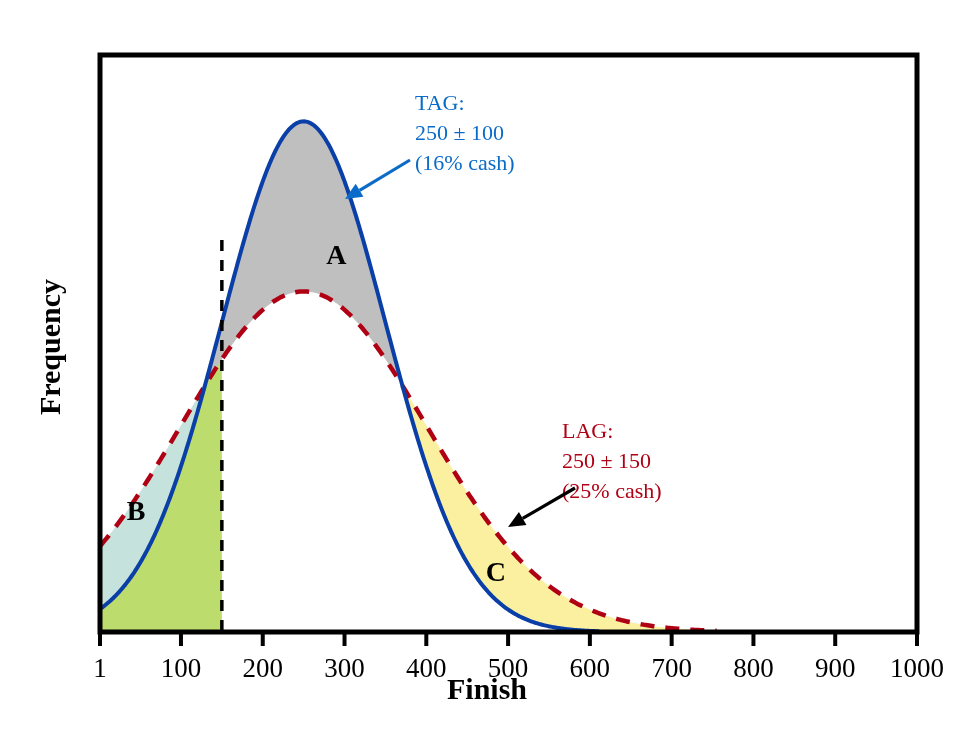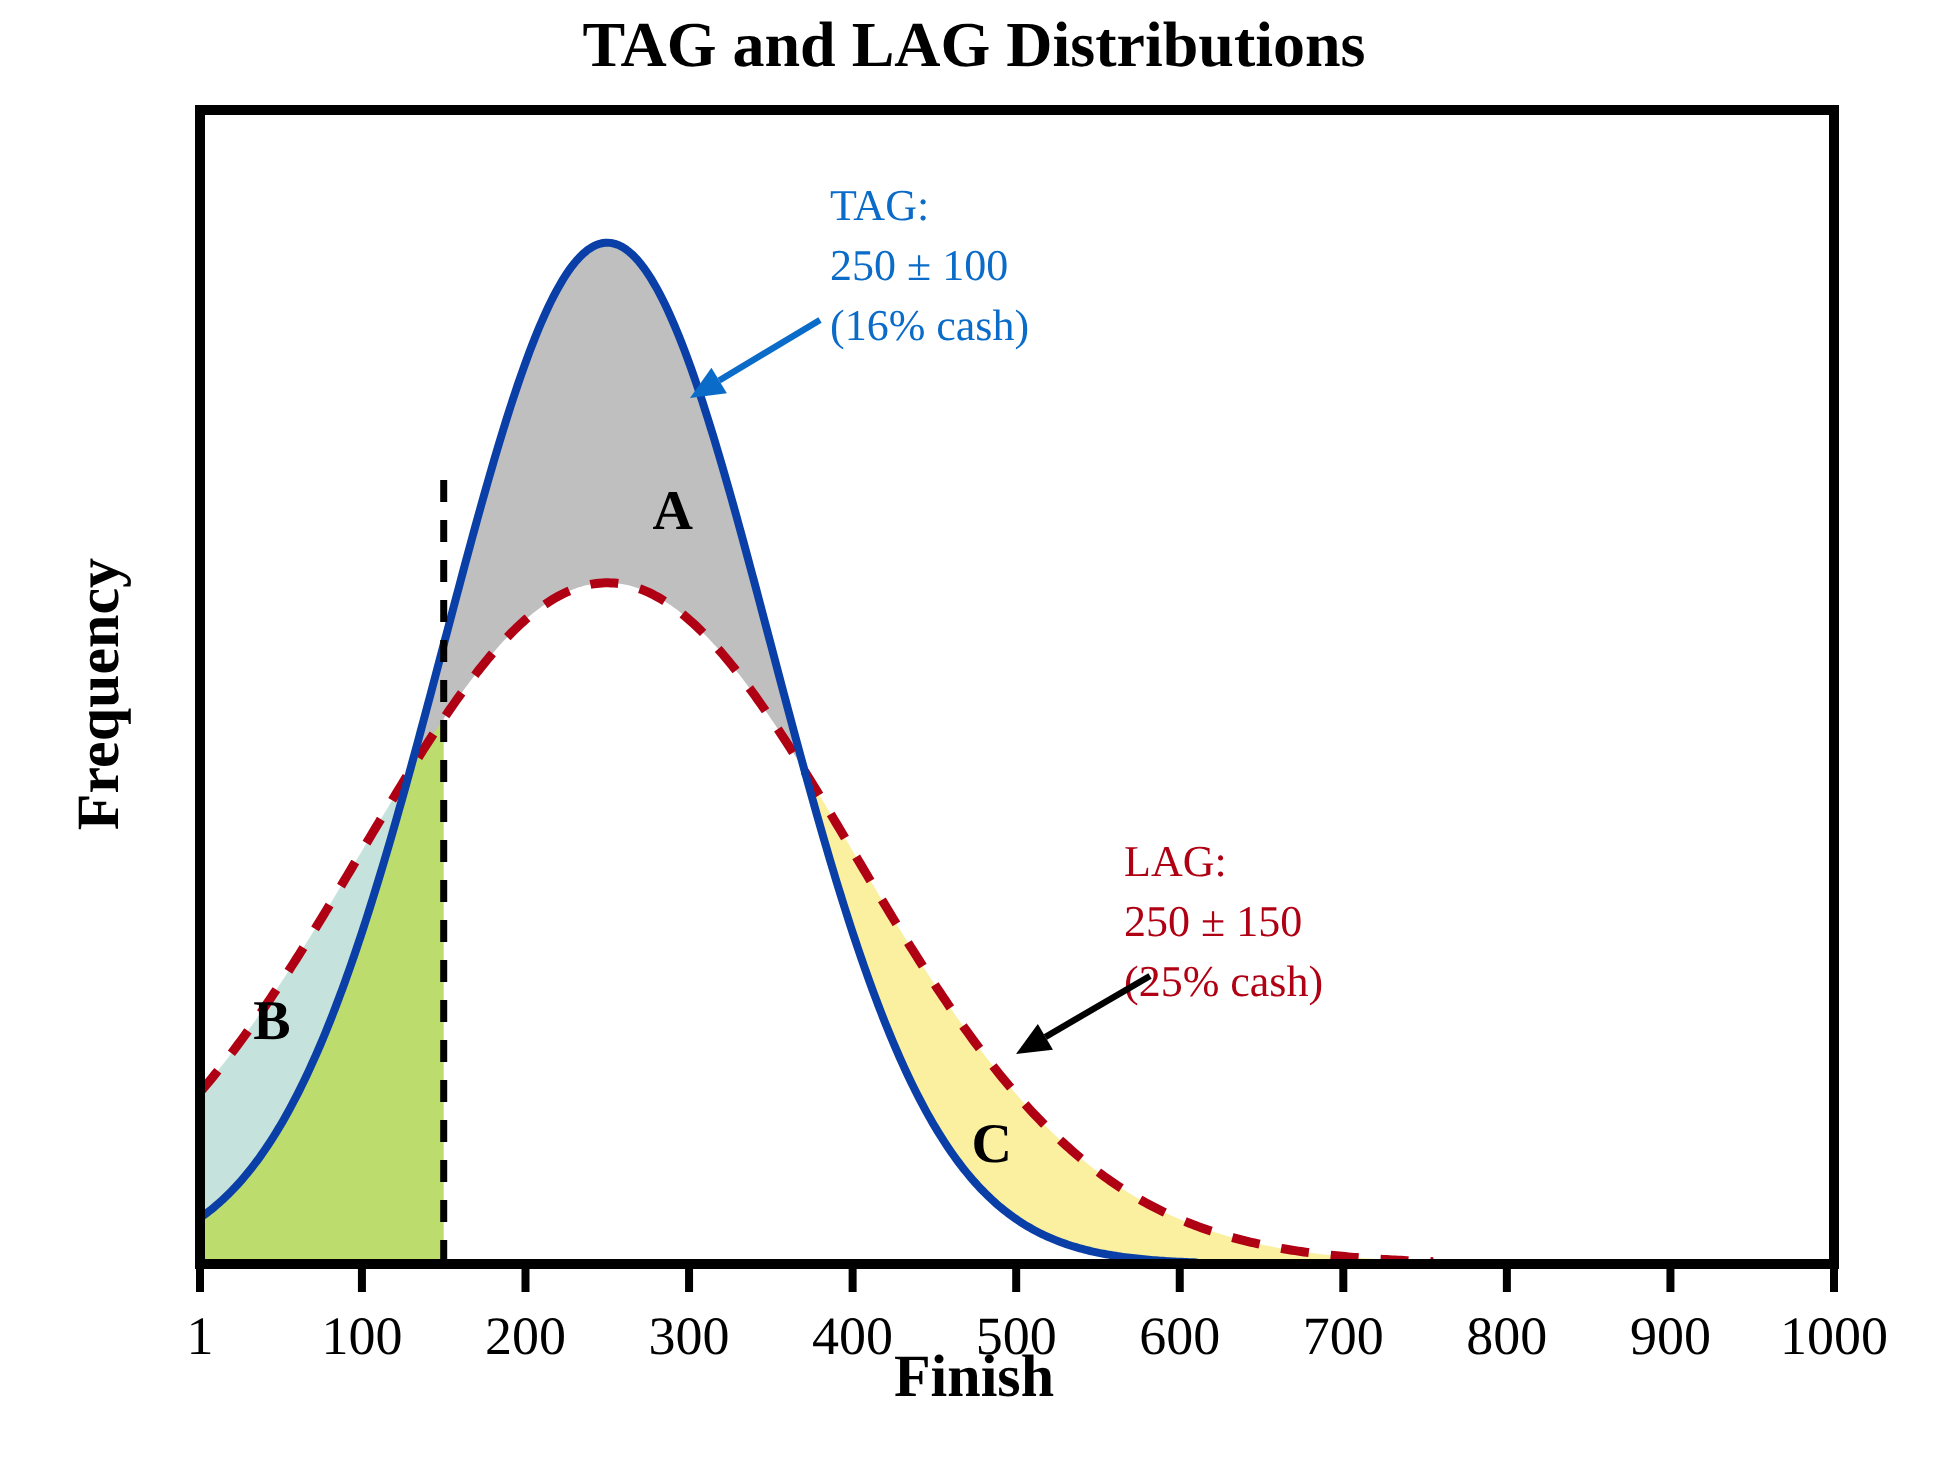--- a/index.html
+++ b/index.html
@@ -69,21 +69,20 @@
   .annot-text {
     font-family: "Liberation Serif", "DejaVu Serif", serif;
     font-size: 22px;
   }
 </style>
 </head>
 <body>
 
 <div id="chart-root">
 
-  <div class="chart-title">TAG and LAG Distributions</div>
 
   <svg id="plot-svg" width="974" height="729">
     <g id="fills-group">
         <path d="M 100.00 609.00 L 100.68 608.52 L 101.35 608.03 L 102.03 607.54 L 102.71 607.03 L 103.38 606.52 L 104.06 606.00 L 104.74 605.47 L 105.42 604.93 L 106.09 604.39 L 106.77 603.83 L 107.45 603.26 L 108.12 602.69 L 108.80 602.10 L 109.48 601.51 L 110.15 600.90 L 110.83 600.29 L 111.51 599.67 L 112.19 599.03 L 112.86 598.39 L 113.54 597.73 L 114.22 597.07 L 114.89 596.39 L 115.57 595.71 L 116.25 595.01 L 116.92 594.31 L 117.60 593.59 L 118.28 592.86 L 118.96 592.12 L 119.63 591.37 L 120.31 590.61 L 120.99 589.83 L 121.66 589.05 L 122.34 588.25 L 123.02 587.44 L 123.69 586.62 L 124.37 585.79 L 125.05 584.94 L 125.72 584.09 L 126.40 583.22 L 127.08 582.34 L 127.76 581.44 L 128.43 580.54 L 129.11 579.62 L 129.79 578.69 L 130.46 577.74 L 131.14 576.78 L 131.82 575.81 L 132.49 574.83 L 133.17 573.83 L 133.85 572.82 L 134.53 571.80 L 135.20 570.76 L 135.88 569.71 L 136.56 568.65 L 137.23 567.57 L 137.91 566.47 L 138.59 565.37 L 139.26 564.25 L 139.94 563.11 L 140.62 561.97 L 141.30 560.80 L 141.97 559.63 L 142.65 558.43 L 143.33 557.23 L 144.00 556.01 L 144.68 554.77 L 145.36 553.52 L 146.03 552.26 L 146.71 550.98 L 147.39 549.68 L 148.06 548.37 L 148.74 547.05 L 149.42 545.71 L 150.10 544.36 L 150.77 542.99 L 151.45 541.60 L 152.13 540.20 L 152.80 538.79 L 153.48 537.36 L 154.16 535.91 L 154.83 534.45 L 155.51 532.97 L 156.19 531.48 L 156.87 529.97 L 157.54 528.45 L 158.22 526.91 L 158.90 525.35 L 159.57 523.78 L 160.25 522.20 L 160.93 520.60 L 161.60 518.98 L 162.28 517.35 L 162.96 515.70 L 163.64 514.03 L 164.31 512.35 L 164.99 510.66 L 165.67 508.95 L 166.34 507.22 L 167.02 505.48 L 167.70 503.72 L 168.37 501.95 L 169.05 500.16 L 169.73 498.36 L 170.41 496.54 L 171.08 494.71 L 171.76 492.86 L 172.44 490.99 L 173.11 489.11 L 173.79 487.22 L 174.47 485.31 L 175.14 483.38 L 175.82 481.44 L 176.50 479.48 L 177.17 477.51 L 177.85 475.53 L 178.53 473.53 L 179.21 471.52 L 179.88 469.49 L 180.56 467.44 L 181.24 465.39 L 181.91 463.32 L 182.59 461.23 L 183.27 459.13 L 183.94 457.02 L 184.62 454.89 L 185.30 452.75 L 185.98 450.60 L 186.65 448.43 L 187.33 446.25 L 188.01 444.06 L 188.68 441.85 L 189.36 439.63 L 190.04 437.40 L 190.71 435.16 L 191.39 432.90 L 192.07 430.63 L 192.75 428.35 L 193.42 426.06 L 194.10 423.76 L 194.78 421.45 L 195.45 419.12 L 196.13 416.78 L 196.81 414.44 L 197.48 412.08 L 198.16 409.71 L 198.84 407.33 L 199.51 404.94 L 200.19 402.55 L 200.87 400.14 L 201.55 397.72 L 202.22 395.30 L 202.90 392.86 L 203.58 390.42 L 204.25 387.97 L 204.93 385.51 L 205.61 383.04 L 206.28 380.57 L 206.96 378.09 L 207.64 375.60 L 208.32 373.11 L 208.99 370.61 L 209.67 368.10 L 210.35 365.59 L 211.02 363.07 L 211.70 360.54 L 212.38 358.02 L 213.05 355.48 L 213.73 352.95 L 214.41 350.40 L 215.09 347.86 L 215.76 345.31 L 216.44 342.76 L 217.12 340.21 L 217.79 337.65 L 218.47 335.09 L 219.15 332.53 L 219.82 329.97 L 220.50 327.41 L 221.18 324.84 L 221.85 322.28 L 221.85 632 L 100.00 632 Z" fill="#BCDC6E" stroke="none"></path>
         <path d="M 100.00 546.12 L 100.75 545.25 L 101.50 544.37 L 102.25 543.48 L 103.00 542.59 L 103.75 541.69 L 104.50 540.79 L 105.25 539.88 L 106.01 538.97 L 106.76 538.05 L 107.51 537.12 L 108.26 536.19 L 109.01 535.25 L 109.76 534.31 L 110.51 533.36 L 111.26 532.41 L 112.01 531.45 L 112.76 530.49 L 113.51 529.52 L 114.26 528.54 L 115.01 527.56 L 115.76 526.58 L 116.51 525.59 L 117.26 524.59 L 118.02 523.59 L 118.77 522.58 L 119.52 521.57 L 120.27 520.56 L 121.02 519.53 L 121.77 518.51 L 122.52 517.48 L 123.27 516.44 L 124.02 515.40 L 124.77 514.35 L 125.52 513.30 L 126.27 512.24 L 127.02 511.18 L 127.77 510.11 L 128.52 509.04 L 129.27 507.96 L 130.03 506.88 L 130.78 505.80 L 131.53 504.71 L 132.28 503.61 L 133.03 502.51 L 133.78 501.41 L 134.53 500.30 L 135.28 499.18 L 136.03 498.07 L 136.78 496.94 L 137.53 495.82 L 138.28 494.69 L 139.03 493.55 L 139.78 492.41 L 140.53 491.27 L 141.29 490.13 L 142.04 488.97 L 142.79 487.82 L 143.54 486.66 L 144.29 485.50 L 145.04 484.33 L 145.79 483.16 L 146.54 481.99 L 147.29 480.81 L 148.04 479.63 L 148.79 478.45 L 149.54 477.26 L 150.29 476.07 L 151.04 474.87 L 151.79 473.67 L 152.54 472.47 L 153.30 471.27 L 154.05 470.06 L 154.80 468.85 L 155.55 467.64 L 156.30 466.43 L 157.05 465.21 L 157.80 463.99 L 158.55 462.76 L 159.30 461.54 L 160.05 460.31 L 160.80 459.08 L 161.55 457.84 L 162.30 456.61 L 163.05 455.37 L 163.80 454.13 L 164.56 452.89 L 165.31 451.65 L 166.06 450.40 L 166.81 449.15 L 167.56 447.90 L 168.31 446.65 L 169.06 445.40 L 169.81 444.15 L 170.56 442.89 L 171.31 441.64 L 172.06 440.38 L 172.81 439.12 L 173.56 437.86 L 174.31 436.60 L 175.06 435.34 L 175.81 434.08 L 176.57 432.82 L 177.32 431.56 L 178.07 430.29 L 178.82 429.03 L 179.57 427.77 L 180.32 426.50 L 181.07 425.24 L 181.82 423.97 L 182.57 422.71 L 183.32 421.45 L 184.07 420.18 L 184.82 418.92 L 185.57 417.66 L 186.32 416.40 L 187.07 415.13 L 187.82 413.87 L 188.58 412.61 L 189.33 411.36 L 190.08 410.10 L 190.83 408.84 L 191.58 407.59 L 192.33 406.33 L 193.08 405.08 L 193.83 403.83 L 194.58 402.58 L 195.33 401.33 L 196.08 400.09 L 196.83 398.85 L 197.58 397.60 L 198.33 396.37 L 199.08 395.13 L 199.84 393.90 L 200.59 392.66 L 201.34 391.43 L 202.09 390.21 L 202.84 388.99 L 203.59 387.76 L 204.34 386.55 L 205.09 385.33 L 205.09 384.93 L 204.34 387.66 L 203.59 390.38 L 202.84 393.09 L 202.09 395.78 L 201.34 398.47 L 200.59 401.15 L 199.84 403.81 L 199.08 406.46 L 198.33 409.10 L 197.58 411.73 L 196.83 414.35 L 196.08 416.95 L 195.33 419.54 L 194.58 422.11 L 193.83 424.68 L 193.08 427.22 L 192.33 429.76 L 191.58 432.28 L 190.83 434.78 L 190.08 437.27 L 189.33 439.75 L 188.58 442.20 L 187.82 444.65 L 187.07 447.07 L 186.32 449.49 L 185.57 451.88 L 184.82 454.26 L 184.07 456.62 L 183.32 458.97 L 182.57 461.29 L 181.82 463.60 L 181.07 465.90 L 180.32 468.17 L 179.57 470.43 L 178.82 472.67 L 178.07 474.90 L 177.32 477.10 L 176.57 479.29 L 175.81 481.46 L 175.06 483.61 L 174.31 485.74 L 173.56 487.85 L 172.81 489.95 L 172.06 492.02 L 171.31 494.08 L 170.56 496.12 L 169.81 498.14 L 169.06 500.14 L 168.31 502.12 L 167.56 504.09 L 166.81 506.03 L 166.06 507.96 L 165.31 509.86 L 164.56 511.75 L 163.80 513.62 L 163.05 515.46 L 162.30 517.29 L 161.55 519.10 L 160.80 520.89 L 160.05 522.67 L 159.30 524.42 L 158.55 526.15 L 157.80 527.87 L 157.05 529.56 L 156.30 531.24 L 155.55 532.89 L 154.80 534.53 L 154.05 536.15 L 153.30 537.75 L 152.54 539.33 L 151.79 540.89 L 151.04 542.44 L 150.29 543.96 L 149.54 545.47 L 148.79 546.95 L 148.04 548.42 L 147.29 549.87 L 146.54 551.30 L 145.79 552.72 L 145.04 554.11 L 144.29 555.49 L 143.54 556.85 L 142.79 558.19 L 142.04 559.51 L 141.29 560.82 L 140.53 562.11 L 139.78 563.38 L 139.03 564.63 L 138.28 565.87 L 137.53 567.09 L 136.78 568.29 L 136.03 569.47 L 135.28 570.64 L 134.53 571.79 L 133.78 572.93 L 133.03 574.04 L 132.28 575.15 L 131.53 576.23 L 130.78 577.30 L 130.03 578.35 L 129.27 579.39 L 128.52 580.41 L 127.77 581.42 L 127.02 582.41 L 126.27 583.38 L 125.52 584.34 L 124.77 585.29 L 124.02 586.22 L 123.27 587.14 L 122.52 588.04 L 121.77 588.92 L 121.02 589.80 L 120.27 590.65 L 119.52 591.50 L 118.77 592.33 L 118.02 593.14 L 117.26 593.95 L 116.51 594.74 L 115.76 595.51 L 115.01 596.27 L 114.26 597.02 L 113.51 597.76 L 112.76 598.49 L 112.01 599.20 L 111.26 599.90 L 110.51 600.58 L 109.76 601.26 L 109.01 601.92 L 108.26 602.57 L 107.51 603.21 L 106.76 603.84 L 106.01 604.46 L 105.25 605.06 L 104.50 605.66 L 103.75 606.24 L 103.00 606.81 L 102.25 607.37 L 101.50 607.93 L 100.75 608.47 L 100.00 609.00 Z" fill="#C5E3DC" stroke="none"></path>
         <path d="M 205.09 384.93 L 206.08 381.33 L 207.06 377.71 L 208.05 374.08 L 209.04 370.43 L 210.03 366.77 L 211.01 363.10 L 212.00 359.42 L 212.99 355.72 L 213.98 352.02 L 214.96 348.31 L 215.95 344.59 L 216.94 340.87 L 217.93 337.14 L 218.91 333.41 L 219.90 329.67 L 220.89 325.93 L 221.88 322.19 L 222.86 318.45 L 223.85 314.71 L 224.84 310.98 L 225.83 307.25 L 226.81 303.52 L 227.80 299.79 L 228.79 296.08 L 229.78 292.37 L 230.76 288.67 L 231.75 284.98 L 232.74 281.31 L 233.73 277.64 L 234.72 273.99 L 235.70 270.35 L 236.69 266.74 L 237.68 263.13 L 238.67 259.55 L 239.65 255.99 L 240.64 252.45 L 241.63 248.93 L 242.62 245.43 L 243.60 241.96 L 244.59 238.52 L 245.58 235.10 L 246.57 231.71 L 247.55 228.36 L 248.54 225.03 L 249.53 221.74 L 250.52 218.48 L 251.50 215.25 L 252.49 212.06 L 253.48 208.91 L 254.47 205.79 L 255.45 202.72 L 256.44 199.69 L 257.43 196.69 L 258.42 193.75 L 259.40 190.84 L 260.39 187.98 L 261.38 185.17 L 262.37 182.41 L 263.35 179.69 L 264.34 177.03 L 265.33 174.41 L 266.32 171.85 L 267.30 169.34 L 268.29 166.89 L 269.28 164.49 L 270.27 162.15 L 271.25 159.86 L 272.24 157.63 L 273.23 155.46 L 274.22 153.35 L 275.20 151.30 L 276.19 149.32 L 277.18 147.39 L 278.17 145.53 L 279.15 143.73 L 280.14 142.00 L 281.13 140.33 L 282.12 138.73 L 283.10 137.20 L 284.09 135.73 L 285.08 134.34 L 286.07 133.01 L 287.05 131.75 L 288.04 130.56 L 289.03 129.44 L 290.02 128.39 L 291.00 127.41 L 291.99 126.51 L 292.98 125.67 L 293.97 124.91 L 294.95 124.23 L 295.94 123.61 L 296.93 123.07 L 297.92 122.60 L 298.90 122.21 L 299.89 121.89 L 300.88 121.65 L 301.87 121.47 L 302.85 121.38 L 303.84 121.36 L 304.83 121.41 L 305.82 121.54 L 306.80 121.74 L 307.79 122.01 L 308.78 122.36 L 309.77 122.79 L 310.75 123.28 L 311.74 123.86 L 312.73 124.50 L 313.72 125.22 L 314.70 126.01 L 315.69 126.87 L 316.68 127.81 L 317.67 128.81 L 318.65 129.89 L 319.64 131.04 L 320.63 132.26 L 321.62 133.55 L 322.60 134.91 L 323.59 136.33 L 324.58 137.83 L 325.57 139.39 L 326.55 141.02 L 327.54 142.71 L 328.53 144.47 L 329.52 146.29 L 330.50 148.18 L 331.49 150.13 L 332.48 152.14 L 333.47 154.22 L 334.45 156.35 L 335.44 158.55 L 336.43 160.80 L 337.42 163.11 L 338.40 165.48 L 339.39 167.90 L 340.38 170.38 L 341.37 172.91 L 342.35 175.49 L 343.34 178.13 L 344.33 180.81 L 345.32 183.55 L 346.30 186.33 L 347.29 189.16 L 348.28 192.04 L 349.27 194.96 L 350.25 197.93 L 351.24 200.94 L 352.23 203.99 L 353.22 207.08 L 354.20 210.21 L 355.19 213.38 L 356.18 216.58 L 357.17 219.82 L 358.15 223.10 L 359.14 226.40 L 360.13 229.74 L 361.12 233.11 L 362.10 236.51 L 363.09 239.94 L 364.08 243.40 L 365.07 246.88 L 366.05 250.38 L 367.04 253.91 L 368.03 257.46 L 369.02 261.03 L 370.00 264.62 L 370.99 268.23 L 371.98 271.86 L 372.97 275.50 L 373.95 279.16 L 374.94 282.83 L 375.93 286.51 L 376.92 290.20 L 377.90 293.90 L 378.89 297.62 L 379.88 301.33 L 380.87 305.06 L 381.85 308.79 L 382.84 312.53 L 383.83 316.26 L 384.82 320.00 L 385.80 323.74 L 386.79 327.48 L 387.78 331.22 L 388.77 334.95 L 389.75 338.69 L 390.74 342.41 L 391.73 346.13 L 392.72 349.85 L 393.70 353.56 L 394.69 357.25 L 395.68 360.94 L 396.67 364.62 L 397.66 368.29 L 398.64 371.94 L 399.63 375.58 L 400.62 379.21 L 401.61 382.82 L 402.59 386.42 L 402.59 385.99 L 401.61 384.40 L 400.62 382.81 L 399.63 381.23 L 398.64 379.65 L 397.66 378.08 L 396.67 376.52 L 395.68 374.96 L 394.69 373.41 L 393.70 371.87 L 392.72 370.34 L 391.73 368.81 L 390.74 367.30 L 389.75 365.79 L 388.77 364.29 L 387.78 362.80 L 386.79 361.31 L 385.80 359.84 L 384.82 358.38 L 383.83 356.93 L 382.84 355.48 L 381.85 354.05 L 380.87 352.63 L 379.88 351.22 L 378.89 349.82 L 377.90 348.43 L 376.92 347.06 L 375.93 345.69 L 374.94 344.34 L 373.95 343.00 L 372.97 341.67 L 371.98 340.36 L 370.99 339.06 L 370.00 337.77 L 369.02 336.50 L 368.03 335.23 L 367.04 333.99 L 366.05 332.76 L 365.07 331.54 L 364.08 330.33 L 363.09 329.14 L 362.10 327.97 L 361.12 326.81 L 360.13 325.67 L 359.14 324.54 L 358.15 323.43 L 357.17 322.33 L 356.18 321.25 L 355.19 320.19 L 354.20 319.14 L 353.22 318.11 L 352.23 317.10 L 351.24 316.10 L 350.25 315.13 L 349.27 314.17 L 348.28 313.22 L 347.29 312.30 L 346.30 311.39 L 345.32 310.50 L 344.33 309.63 L 343.34 308.78 L 342.35 307.95 L 341.37 307.13 L 340.38 306.34 L 339.39 305.56 L 338.40 304.81 L 337.42 304.07 L 336.43 303.35 L 335.44 302.66 L 334.45 301.98 L 333.47 301.32 L 332.48 300.69 L 331.49 300.07 L 330.50 299.47 L 329.52 298.90 L 328.53 298.34 L 327.54 297.81 L 326.55 297.29 L 325.57 296.80 L 324.58 296.33 L 323.59 295.88 L 322.60 295.45 L 321.62 295.04 L 320.63 294.65 L 319.64 294.29 L 318.65 293.94 L 317.67 293.62 L 316.68 293.32 L 315.69 293.04 L 314.70 292.78 L 313.72 292.55 L 312.73 292.33 L 311.74 292.14 L 310.75 291.97 L 309.77 291.82 L 308.78 291.70 L 307.79 291.60 L 306.80 291.51 L 305.82 291.45 L 304.83 291.42 L 303.84 291.40 L 302.85 291.41 L 301.87 291.44 L 300.88 291.49 L 299.89 291.56 L 298.90 291.65 L 297.92 291.77 L 296.93 291.91 L 295.94 292.07 L 294.95 292.25 L 293.97 292.46 L 292.98 292.68 L 291.99 292.93 L 291.00 293.20 L 290.02 293.49 L 289.03 293.81 L 288.04 294.14 L 287.05 294.50 L 286.07 294.88 L 285.08 295.28 L 284.09 295.70 L 283.10 296.14 L 282.12 296.60 L 281.13 297.09 L 280.14 297.59 L 279.15 298.12 L 278.17 298.66 L 277.18 299.23 L 276.19 299.82 L 275.20 300.43 L 274.22 301.06 L 273.23 301.70 L 272.24 302.37 L 271.25 303.06 L 270.27 303.77 L 269.28 304.50 L 268.29 305.25 L 267.30 306.02 L 266.32 306.80 L 265.33 307.61 L 264.34 308.43 L 263.35 309.28 L 262.37 310.14 L 261.38 311.02 L 260.39 311.92 L 259.40 312.84 L 258.42 313.77 L 257.43 314.73 L 256.44 315.70 L 255.45 316.69 L 254.47 317.69 L 253.48 318.71 L 252.49 319.75 L 251.50 320.81 L 250.52 321.88 L 249.53 322.97 L 248.54 324.08 L 247.55 325.20 L 246.57 326.34 L 245.58 327.49 L 244.59 328.66 L 243.60 329.84 L 242.62 331.04 L 241.63 332.25 L 240.64 333.48 L 239.65 334.72 L 238.67 335.97 L 237.68 337.24 L 236.69 338.52 L 235.70 339.82 L 234.72 341.13 L 233.73 342.45 L 232.74 343.79 L 231.75 345.13 L 230.76 346.49 L 229.78 347.86 L 228.79 349.25 L 227.80 350.64 L 226.81 352.05 L 225.83 353.46 L 224.84 354.89 L 223.85 356.33 L 222.86 357.78 L 221.88 359.24 L 220.89 360.70 L 219.90 362.18 L 218.91 363.67 L 217.93 365.17 L 216.94 366.67 L 215.95 368.18 L 214.96 369.71 L 213.98 371.24 L 212.99 372.77 L 212.00 374.32 L 211.01 375.87 L 210.03 377.43 L 209.04 379.00 L 208.05 380.57 L 207.06 382.15 L 206.08 383.74 L 205.09 385.33 Z" fill="#BFBFBF" stroke="none"></path>
         <path d="M 402.59 385.99 L 404.02 388.31 L 405.45 390.64 L 406.87 392.97 L 408.30 395.32 L 409.73 397.67 L 411.16 400.03 L 412.58 402.40 L 414.01 404.78 L 415.44 407.16 L 416.87 409.55 L 418.29 411.94 L 419.72 414.33 L 421.15 416.73 L 422.58 419.13 L 424.00 421.53 L 425.43 423.94 L 426.86 426.34 L 428.29 428.75 L 429.71 431.15 L 431.14 433.55 L 432.57 435.95 L 434.00 438.34 L 435.42 440.74 L 436.85 443.13 L 438.28 445.51 L 439.71 447.89 L 441.13 450.26 L 442.56 452.63 L 443.99 454.99 L 445.42 457.34 L 446.84 459.69 L 448.27 462.02 L 449.70 464.35 L 451.13 466.67 L 452.55 468.98 L 453.98 471.28 L 455.41 473.56 L 456.84 475.84 L 458.26 478.10 L 459.69 480.35 L 461.12 482.59 L 462.55 484.82 L 463.97 487.03 L 465.40 489.23 L 466.83 491.41 L 468.26 493.58 L 469.68 495.73 L 471.11 497.87 L 472.54 499.99 L 473.97 502.10 L 475.39 504.19 L 476.82 506.26 L 478.25 508.32 L 479.68 510.36 L 481.10 512.38 L 482.53 514.39 L 483.96 516.38 L 485.39 518.34 L 486.81 520.29 L 488.24 522.23 L 489.67 524.14 L 491.10 526.03 L 492.52 527.91 L 493.95 529.76 L 495.38 531.60 L 496.81 533.41 L 498.23 535.21 L 499.66 536.99 L 501.09 538.74 L 502.52 540.48 L 503.94 542.20 L 505.37 543.89 L 506.80 545.57 L 508.22 547.22 L 509.65 548.86 L 511.08 550.47 L 512.51 552.07 L 513.93 553.64 L 515.36 555.19 L 516.79 556.73 L 518.22 558.24 L 519.64 559.73 L 521.07 561.20 L 522.50 562.65 L 523.93 564.08 L 525.35 565.49 L 526.78 566.88 L 528.21 568.25 L 529.64 569.59 L 531.06 570.92 L 532.49 572.23 L 533.92 573.52 L 535.35 574.78 L 536.77 576.03 L 538.20 577.26 L 539.63 578.47 L 541.06 579.66 L 542.48 580.83 L 543.91 581.98 L 545.34 583.11 L 546.77 584.22 L 548.19 585.31 L 549.62 586.38 L 551.05 587.44 L 552.48 588.48 L 553.90 589.49 L 555.33 590.49 L 556.76 591.48 L 558.19 592.44 L 559.61 593.39 L 561.04 594.31 L 562.47 595.23 L 563.90 596.12 L 565.32 597.00 L 566.75 597.86 L 568.18 598.70 L 569.61 599.53 L 571.03 600.34 L 572.46 601.14 L 573.89 601.91 L 575.32 602.68 L 576.74 603.43 L 578.17 604.16 L 579.60 604.88 L 581.03 605.58 L 582.45 606.27 L 583.88 606.94 L 585.31 607.60 L 586.74 608.24 L 588.16 608.87 L 589.59 609.49 L 591.02 610.10 L 592.45 610.69 L 593.87 611.26 L 595.30 611.83 L 596.73 612.38 L 598.16 612.92 L 599.58 613.45 L 601.01 613.96 L 602.44 614.46 L 603.86 614.96 L 605.29 615.43 L 606.72 615.90 L 608.15 616.36 L 609.57 616.81 L 611.00 617.24 L 612.43 617.67 L 613.86 618.08 L 615.28 618.49 L 616.71 618.88 L 618.14 619.27 L 619.57 619.64 L 620.99 620.01 L 622.42 620.36 L 623.85 620.71 L 625.28 621.05 L 626.70 621.38 L 628.13 621.70 L 629.56 622.01 L 630.99 622.32 L 632.41 622.61 L 633.84 622.90 L 635.27 623.18 L 636.70 623.46 L 638.12 623.72 L 639.55 623.98 L 640.98 624.24 L 642.41 624.48 L 643.83 624.72 L 645.26 624.95 L 646.69 625.18 L 648.12 625.39 L 649.54 625.61 L 650.97 625.81 L 652.40 626.01 L 653.83 626.21 L 655.25 626.40 L 656.68 626.58 L 658.11 626.76 L 659.54 626.94 L 660.96 627.10 L 662.39 627.27 L 663.82 627.43 L 665.25 627.58 L 666.67 627.73 L 668.10 627.87 L 669.53 628.01 L 670.96 628.15 L 672.38 628.28 L 673.81 628.41 L 675.24 628.54 L 676.67 628.66 L 678.09 628.77 L 679.52 628.88 L 680.95 628.99 L 682.38 629.10 L 683.80 629.20 L 685.23 629.30 L 686.66 629.40 L 688.09 629.49 L 689.51 629.58 L 690.94 629.67 L 692.37 629.75 L 693.80 629.83 L 695.22 629.91 L 696.65 629.99 L 698.08 630.06 L 699.51 630.13 L 700.93 630.20 L 702.36 630.27 L 703.79 630.33 L 705.21 630.40 L 706.64 630.46 L 708.07 630.51 L 709.50 630.57 L 710.92 630.62 L 712.35 630.68 L 713.78 630.73 L 715.21 630.78 L 716.63 630.82 L 716.63 632.00 L 715.21 632.00 L 713.78 632.00 L 712.35 632.00 L 710.92 632.00 L 709.50 632.00 L 708.07 632.00 L 706.64 632.00 L 705.21 632.00 L 703.79 632.00 L 702.36 632.00 L 700.93 632.00 L 699.51 632.00 L 698.08 632.00 L 696.65 632.00 L 695.22 631.99 L 693.80 631.99 L 692.37 631.99 L 690.94 631.99 L 689.51 631.99 L 688.09 631.99 L 686.66 631.99 L 685.23 631.99 L 683.80 631.99 L 682.38 631.99 L 680.95 631.99 L 679.52 631.99 L 678.09 631.99 L 676.67 631.98 L 675.24 631.98 L 673.81 631.98 L 672.38 631.98 L 670.96 631.98 L 669.53 631.98 L 668.10 631.98 L 666.67 631.97 L 665.25 631.97 L 663.82 631.97 L 662.39 631.97 L 660.96 631.96 L 659.54 631.96 L 658.11 631.96 L 656.68 631.95 L 655.25 631.95 L 653.83 631.95 L 652.40 631.94 L 650.97 631.94 L 649.54 631.93 L 648.12 631.93 L 646.69 631.92 L 645.26 631.92 L 643.83 631.91 L 642.41 631.90 L 640.98 631.90 L 639.55 631.89 L 638.12 631.88 L 636.70 631.87 L 635.27 631.86 L 633.84 631.85 L 632.41 631.84 L 630.99 631.83 L 629.56 631.82 L 628.13 631.81 L 626.70 631.79 L 625.28 631.78 L 623.85 631.76 L 622.42 631.74 L 620.99 631.73 L 619.57 631.71 L 618.14 631.69 L 616.71 631.66 L 615.28 631.64 L 613.86 631.62 L 612.43 631.59 L 611.00 631.56 L 609.57 631.53 L 608.15 631.50 L 606.72 631.47 L 605.29 631.43 L 603.86 631.40 L 602.44 631.36 L 601.01 631.31 L 599.58 631.27 L 598.16 631.22 L 596.73 631.17 L 595.30 631.12 L 593.87 631.06 L 592.45 631.00 L 591.02 630.94 L 589.59 630.87 L 588.16 630.80 L 586.74 630.72 L 585.31 630.64 L 583.88 630.56 L 582.45 630.47 L 581.03 630.38 L 579.60 630.28 L 578.17 630.18 L 576.74 630.07 L 575.32 629.95 L 573.89 629.83 L 572.46 629.70 L 571.03 629.56 L 569.61 629.42 L 568.18 629.27 L 566.75 629.11 L 565.32 628.95 L 563.90 628.77 L 562.47 628.59 L 561.04 628.39 L 559.61 628.19 L 558.19 627.98 L 556.76 627.75 L 555.33 627.52 L 553.90 627.27 L 552.48 627.01 L 551.05 626.74 L 549.62 626.46 L 548.19 626.16 L 546.77 625.85 L 545.34 625.52 L 543.91 625.18 L 542.48 624.82 L 541.06 624.45 L 539.63 624.06 L 538.20 623.65 L 536.77 623.22 L 535.35 622.77 L 533.92 622.31 L 532.49 621.82 L 531.06 621.31 L 529.64 620.78 L 528.21 620.23 L 526.78 619.66 L 525.35 619.06 L 523.93 618.43 L 522.50 617.78 L 521.07 617.10 L 519.64 616.40 L 518.22 615.66 L 516.79 614.90 L 515.36 614.11 L 513.93 613.28 L 512.51 612.43 L 511.08 611.54 L 509.65 610.61 L 508.22 609.66 L 506.80 608.66 L 505.37 607.63 L 503.94 606.56 L 502.52 605.46 L 501.09 604.31 L 499.66 603.12 L 498.23 601.89 L 496.81 600.62 L 495.38 599.30 L 493.95 597.94 L 492.52 596.54 L 491.10 595.08 L 489.67 593.58 L 488.24 592.03 L 486.81 590.43 L 485.39 588.78 L 483.96 587.08 L 482.53 585.33 L 481.10 583.52 L 479.68 581.65 L 478.25 579.73 L 476.82 577.76 L 475.39 575.72 L 473.97 573.63 L 472.54 571.48 L 471.11 569.27 L 469.68 566.99 L 468.26 564.66 L 466.83 562.26 L 465.40 559.80 L 463.97 557.28 L 462.55 554.69 L 461.12 552.03 L 459.69 549.31 L 458.26 546.52 L 456.84 543.67 L 455.41 540.75 L 453.98 537.76 L 452.55 534.70 L 451.13 531.57 L 449.70 528.38 L 448.27 525.11 L 446.84 521.78 L 445.42 518.37 L 443.99 514.90 L 442.56 511.36 L 441.13 507.75 L 439.71 504.06 L 438.28 500.31 L 436.85 496.50 L 435.42 492.61 L 434.00 488.65 L 432.57 484.63 L 431.14 480.54 L 429.71 476.39 L 428.29 472.17 L 426.86 467.89 L 425.43 463.54 L 424.00 459.13 L 422.58 454.66 L 421.15 450.12 L 419.72 445.53 L 418.29 440.89 L 416.87 436.18 L 415.44 431.42 L 414.01 426.61 L 412.58 421.75 L 411.16 416.83 L 409.73 411.87 L 408.30 406.86 L 406.87 401.81 L 405.45 396.72 L 404.02 391.59 L 402.59 386.42 Z" fill="#FAF0A0" stroke="none"></path>
       </g>
     <g id="curves-group">
         <path d="M 100.00 546.12 L 101.47 544.41 L 102.94 542.67 L 104.40 540.91 L 105.87 539.13 L 107.34 537.32 L 108.81 535.50 L 110.28 533.66 L 111.75 531.79 L 113.21 529.90 L 114.68 528.00 L 116.15 526.07 L 117.62 524.12 L 119.09 522.15 L 120.55 520.17 L 122.02 518.16 L 123.49 516.13 L 124.96 514.09 L 126.43 512.02 L 127.90 509.94 L 129.36 507.84 L 130.83 505.72 L 132.30 503.58 L 133.77 501.42 L 135.24 499.25 L 136.70 497.06 L 138.17 494.85 L 139.64 492.63 L 141.11 490.39 L 142.58 488.14 L 144.05 485.87 L 145.51 483.59 L 146.98 481.29 L 148.45 478.98 L 149.92 476.66 L 151.39 474.33 L 152.85 471.98 L 154.32 469.62 L 155.79 467.25 L 157.26 464.87 L 158.73 462.47 L 160.20 460.07 L 161.66 457.66 L 163.13 455.24 L 164.60 452.82 L 166.07 450.38 L 167.54 447.94 L 169.00 445.49 L 170.47 443.04 L 171.94 440.58 L 173.41 438.12 L 174.88 435.66 L 176.35 433.19 L 177.81 430.72 L 179.28 428.25 L 180.75 425.78 L 182.22 423.30 L 183.69 420.83 L 185.15 418.36 L 186.62 415.89 L 188.09 413.43 L 189.56 410.97 L 191.03 408.51 L 192.50 406.06 L 193.96 403.61 L 195.43 401.17 L 196.90 398.73 L 198.37 396.31 L 199.84 393.89 L 201.30 391.49 L 202.77 389.09 L 204.24 386.71 L 205.71 384.33 L 207.18 381.97 L 208.65 379.63 L 210.11 377.30 L 211.58 374.98 L 213.05 372.68 L 214.52 370.40 L 215.99 368.13 L 217.45 365.89 L 218.92 363.66 L 220.39 361.45 L 221.86 359.26 L 223.33 357.10 L 224.80 354.96 L 226.26 352.84 L 227.73 350.74 L 229.20 348.67 L 230.67 346.63 L 232.14 344.61 L 233.60 342.62 L 235.07 340.65 L 236.54 338.72 L 238.01 336.81 L 239.48 334.94 L 240.95 333.10 L 242.41 331.28 L 243.88 329.50 L 245.35 327.76 L 246.82 326.04 L 248.29 324.36 L 249.75 322.72 L 251.22 321.11 L 252.69 319.54 L 254.16 318.01 L 255.63 316.51 L 257.10 315.05 L 258.56 313.63 L 260.03 312.25 L 261.50 310.91 L 262.97 309.61 L 264.44 308.35 L 265.90 307.14 L 267.37 305.96 L 268.84 304.83 L 270.31 303.74 L 271.78 302.70 L 273.24 301.69 L 274.71 300.74 L 276.18 299.82 L 277.65 298.96 L 279.12 298.14 L 280.59 297.36 L 282.05 296.63 L 283.52 295.95 L 284.99 295.31 L 286.46 294.72 L 287.93 294.18 L 289.39 293.69 L 290.86 293.24 L 292.33 292.84 L 293.80 292.49 L 295.27 292.19 L 296.74 291.94 L 298.20 291.73 L 299.67 291.58 L 301.14 291.47 L 302.61 291.41 L 304.08 291.40 L 305.54 291.44 L 307.01 291.53 L 308.48 291.67 L 309.95 291.85 L 311.42 292.08 L 312.89 292.37 L 314.35 292.70 L 315.82 293.08 L 317.29 293.50 L 318.76 293.98 L 320.23 294.50 L 321.69 295.07 L 323.16 295.69 L 324.63 296.35 L 326.10 297.06 L 327.57 297.82 L 329.04 298.62 L 330.50 299.47 L 331.97 300.37 L 333.44 301.31 L 334.91 302.29 L 336.38 303.32 L 337.84 304.39 L 339.31 305.50 L 340.78 306.66 L 342.25 307.86 L 343.72 309.10 L 345.19 310.39 L 346.65 311.71 L 348.12 313.07 L 349.59 314.48 L 351.06 315.92 L 352.53 317.40 L 353.99 318.92 L 355.46 320.48 L 356.93 322.07 L 358.40 323.70 L 359.87 325.37 L 361.34 327.07 L 362.80 328.80 L 364.27 330.57 L 365.74 332.37 L 367.21 334.20 L 368.68 336.06 L 370.14 337.95 L 371.61 339.88 L 373.08 341.83 L 374.55 343.81 L 376.02 345.81 L 377.49 347.85 L 378.95 349.91 L 380.42 351.99 L 381.89 354.10 L 383.36 356.24 L 384.83 358.39 L 386.29 360.57 L 387.76 362.77 L 389.23 364.99 L 390.70 367.23 L 392.17 369.49 L 393.64 371.76 L 395.10 374.06 L 396.57 376.37 L 398.04 378.69 L 399.51 381.03 L 400.98 383.39 L 402.44 385.76 L 403.91 388.14 L 405.38 390.53 L 406.85 392.93 L 408.32 395.34 L 409.79 397.76 L 411.25 400.19 L 412.72 402.63 L 414.19 405.07 L 415.66 407.52 L 417.13 409.98 L 418.59 412.44 L 420.06 414.91 L 421.53 417.37 L 423.00 419.84 L 424.47 422.31 L 425.94 424.79 L 427.40 427.26 L 428.87 429.73 L 430.34 432.20 L 431.81 434.67 L 433.28 437.14 L 434.74 439.60 L 436.21 442.06 L 437.68 444.51 L 439.15 446.96 L 440.62 449.40 L 442.09 451.84 L 443.55 454.27 L 445.02 456.69 L 446.49 459.11 L 447.96 461.51 L 449.43 463.91 L 450.89 466.29 L 452.36 468.67 L 453.83 471.03 L 455.30 473.39 L 456.77 475.73 L 458.24 478.06 L 459.70 480.37 L 461.17 482.67 L 462.64 484.96 L 464.11 487.24 L 465.58 489.49 L 467.04 491.74 L 468.51 493.97 L 469.98 496.18 L 471.45 498.37 L 472.92 500.55 L 474.39 502.72 L 475.85 504.86 L 477.32 506.99 L 478.79 509.10 L 480.26 511.19 L 481.73 513.26 L 483.19 515.31 L 484.66 517.35 L 486.13 519.36 L 487.60 521.36 L 489.07 523.34 L 490.54 525.29 L 492.00 527.23 L 493.47 529.14 L 494.94 531.04 L 496.41 532.91 L 497.88 534.76 L 499.34 536.60 L 500.81 538.41 L 502.28 540.20 L 503.75 541.97 L 505.22 543.71 L 506.69 545.44 L 508.15 547.14 L 509.62 548.82 L 511.09 550.49 L 512.56 552.12 L 514.03 553.74 L 515.49 555.34 L 516.96 556.91 L 518.43 558.46 L 519.90 559.99 L 521.37 561.50 L 522.84 562.99 L 524.30 564.45 L 525.77 565.90 L 527.24 567.32 L 528.71 568.72 L 530.18 570.10 L 531.64 571.45 L 533.11 572.79 L 534.58 574.11 L 536.05 575.40 L 537.52 576.67 L 538.99 577.92 L 540.45 579.16 L 541.92 580.37 L 543.39 581.56 L 544.86 582.73 L 546.33 583.88 L 547.79 585.01 L 549.26 586.12 L 550.73 587.20 L 552.20 588.27 L 553.67 589.33 L 555.14 590.36 L 556.60 591.37 L 558.07 592.36 L 559.54 593.34 L 561.01 594.29 L 562.48 595.23 L 563.94 596.15 L 565.41 597.05 L 566.88 597.94 L 568.35 598.80 L 569.82 599.65 L 571.29 600.48 L 572.75 601.30 L 574.22 602.09 L 575.69 602.88 L 577.16 603.64 L 578.63 604.39 L 580.09 605.12 L 581.56 605.84 L 583.03 606.54 L 584.50 607.23 L 585.97 607.90 L 587.43 608.55 L 588.90 609.20 L 590.37 609.82 L 591.84 610.44 L 593.31 611.04 L 594.78 611.62 L 596.24 612.19 L 597.71 612.75 L 599.18 613.30 L 600.65 613.83 L 602.12 614.35 L 603.58 614.86 L 605.05 615.36 L 606.52 615.84 L 607.99 616.31 L 609.46 616.77 L 610.93 617.22 L 612.39 617.66 L 613.86 618.08 L 615.33 618.50 L 616.80 618.90 L 618.27 619.30 L 619.73 619.68 L 621.20 620.06 L 622.67 620.42 L 624.14 620.78 L 625.61 621.13 L 627.08 621.46 L 628.54 621.79 L 630.01 622.11 L 631.48 622.42 L 632.95 622.72 L 634.42 623.02 L 635.88 623.30 L 637.35 623.58 L 638.82 623.85 L 640.29 624.11 L 641.76 624.37 L 643.23 624.62 L 644.69 624.86 L 646.16 625.09 L 647.63 625.32 L 649.10 625.54 L 650.57 625.76 L 652.03 625.96 L 653.50 626.17 L 654.97 626.36 L 656.44 626.55 L 657.91 626.74 L 659.38 626.92 L 660.84 627.09 L 662.31 627.26 L 663.78 627.42 L 665.25 627.58 L 666.72 627.73 L 668.18 627.88 L 669.65 628.03 L 671.12 628.17 L 672.59 628.30 L 674.06 628.43 L 675.53 628.56 L 676.99 628.68 L 678.46 628.80 L 679.93 628.92 L 681.40 629.03 L 682.87 629.14 L 684.33 629.24 L 685.80 629.34 L 687.27 629.44 L 688.74 629.53 L 690.21 629.62 L 691.68 629.71 L 693.14 629.80 L 694.61 629.88 L 696.08 629.96 L 697.55 630.04 L 699.02 630.11 L 700.48 630.18 L 701.95 630.25 L 703.42 630.32 L 704.89 630.38 L 706.36 630.44 L 707.83 630.50 L 709.29 630.56 L 710.76 630.62 L 712.23 630.67 L 713.70 630.72 L 715.17 630.77 L 716.63 630.82" fill="none" stroke="#B00014" stroke-width="4.5" stroke-dasharray="14,11" stroke-linecap="butt"></path>

